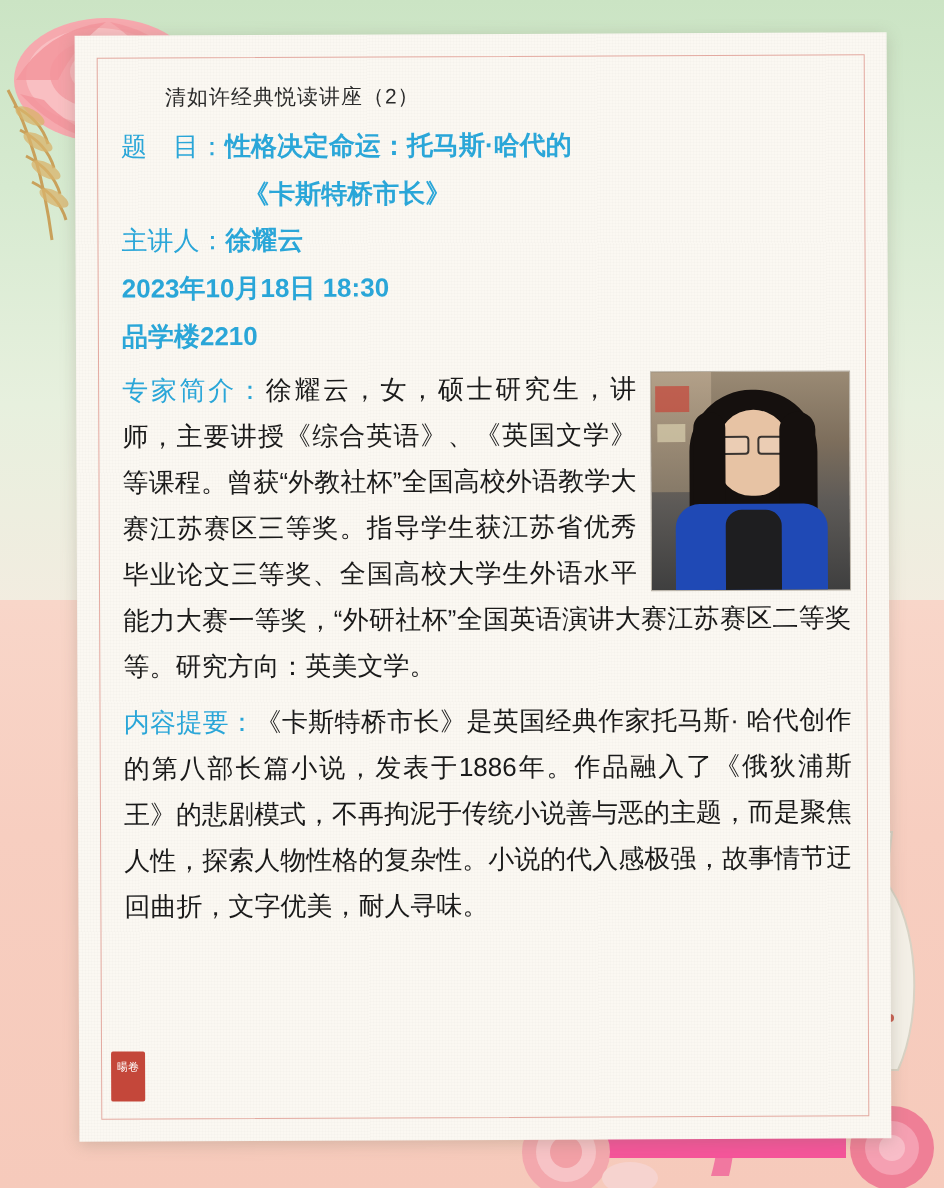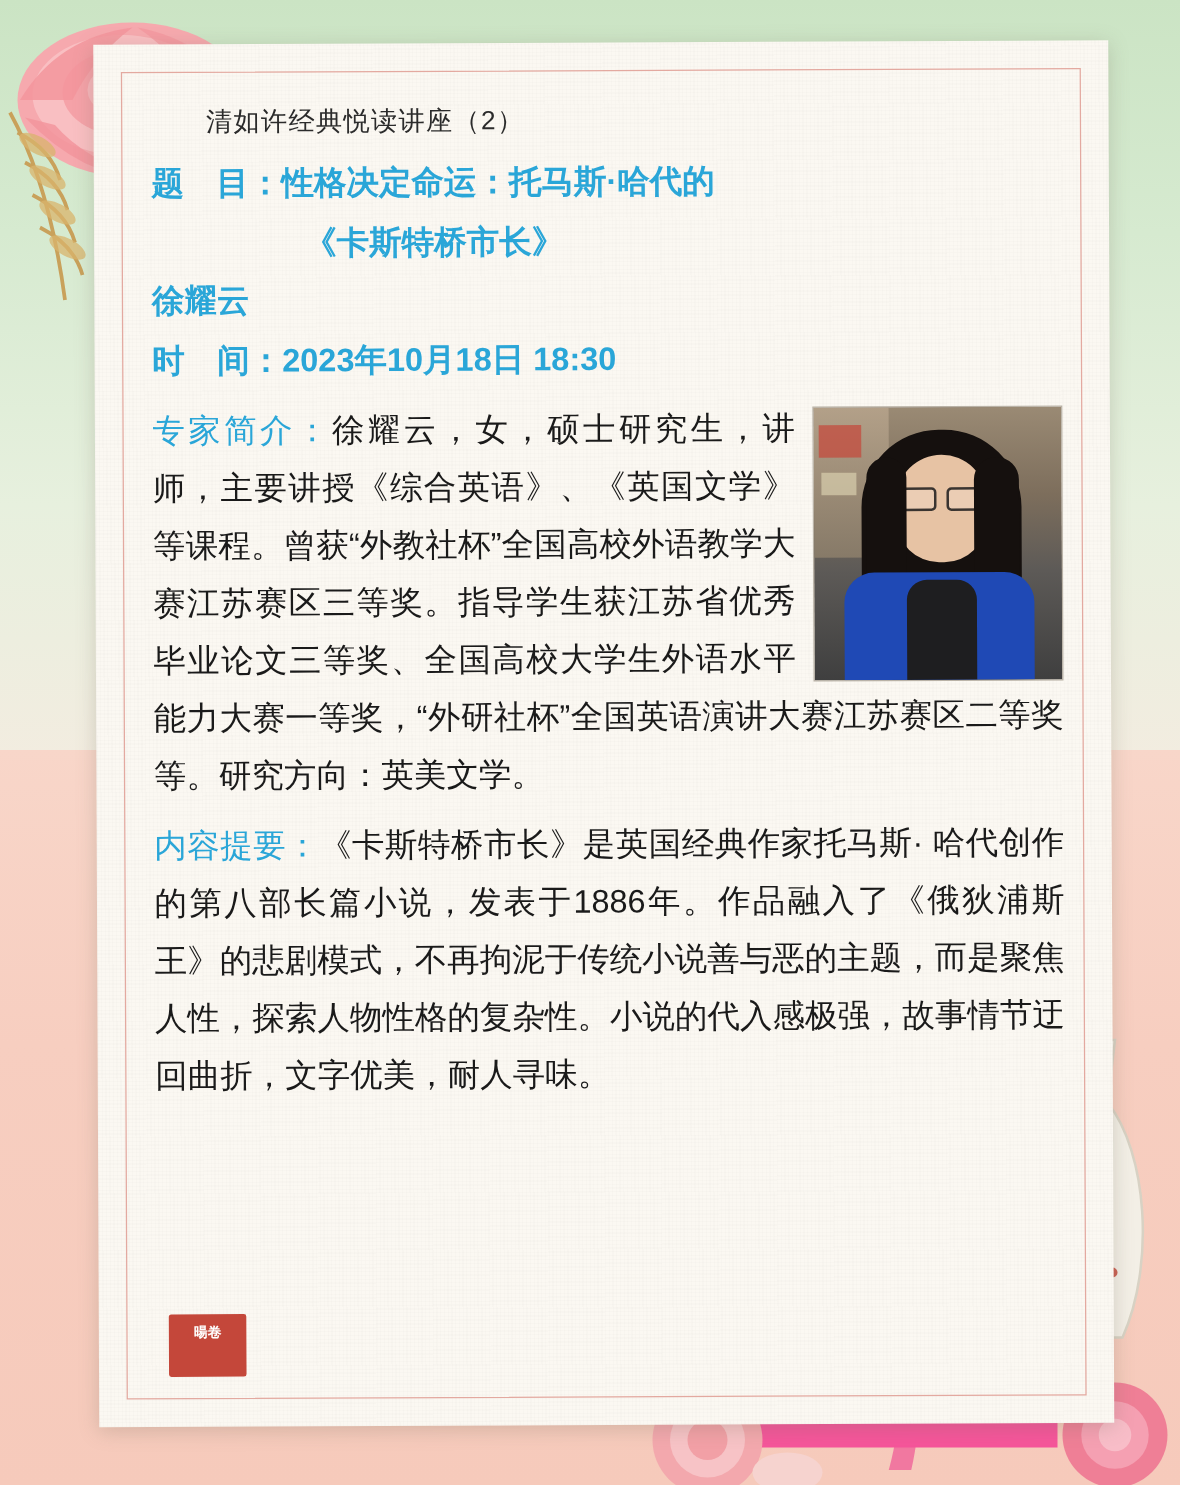--- a/index.html
+++ b/index.html
@@ -81,21 +81,21 @@
   .row {
     display: flex;
     align-items: flex-start;
     margin-bottom: 2px;
   }
   .label {
     color: #2aa6d8;
     font-size: 26px;
     line-height: 46px;
     white-space: pre;
-    font-weight: 700;
+    font-weight: 400;
   }
   .value {
     color: #2aa6d8;
     font-size: 26px;
     line-height: 46px;
     font-weight: 700;
   }
   .value-cont {
     color: #2aa6d8;
     font-size: 26px;
@@ -195,35 +195,34 @@
     text-align: justify;
   }
   .summary .sum-label {
     color: #2aa6d8;
     font-weight: 400;
   }
 
   
   .seal {
     position: absolute;
-    left: 56px;
+    left: 32px;
     bottom: 40px;
-    width: 62px;
+    width: 34px;
     height: 50px;
     background: #c0392b;
     color: #fff;
     font-size: 11px;
     line-height: 13px;
     text-align: center;
     padding-top: 9px;
     box-sizing: border-box;
     letter-spacing: 0;
     border-radius: 2px;
     opacity: .92;
-    font-weight: bold;
   }
 
   
   .rose-tl {
     position: absolute;
     left: 6px; top: 10px;
     width: 200px; height: 140px;
   }
   .leaf-tl {
     position: absolute;
@@ -383,29 +382,30 @@
 
       <div class="kicker">清如许经典悦读讲座（2）</div>
 
       <div class="row">
         <div class="label">题　目：</div>
         <div class="value">性格决定命运：托马斯·哈代的</div>
       </div>
       <div class="value-cont">《卡斯特桥市长》</div>
 
       <div class="row">
+        <div class="label">主讲人：</div>
         <div class="value">徐耀云</div>
       </div>
 
       <div class="row">
-        <div class="label">时　间：</div>
         <div class="value">2023年10月18日  18:30</div>
       </div>
 
       <div class="row">
+        <div class="value">品学楼2210</div>
       </div>
 
       <div class="bio-block">
         <div class="portrait">
           <div class="pt-bg"></div>
           <div class="pt-street"></div>
           <div class="pt-sign"></div>
           <div class="pt-sign2"></div>
           <div class="pt-hair"></div>
           <div class="pt-face"></div>

